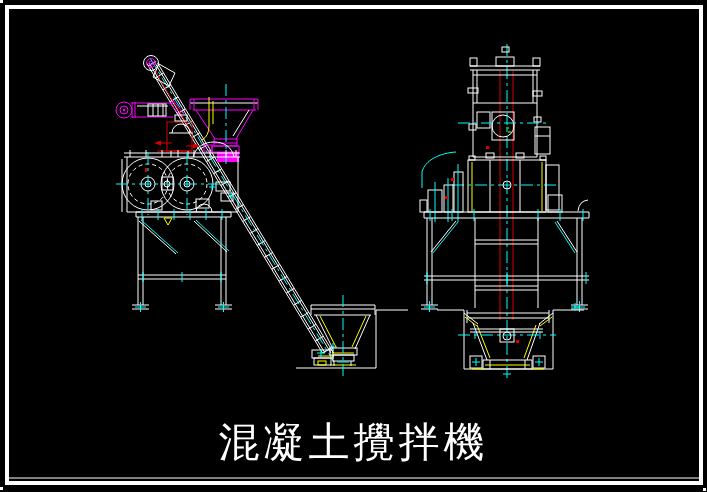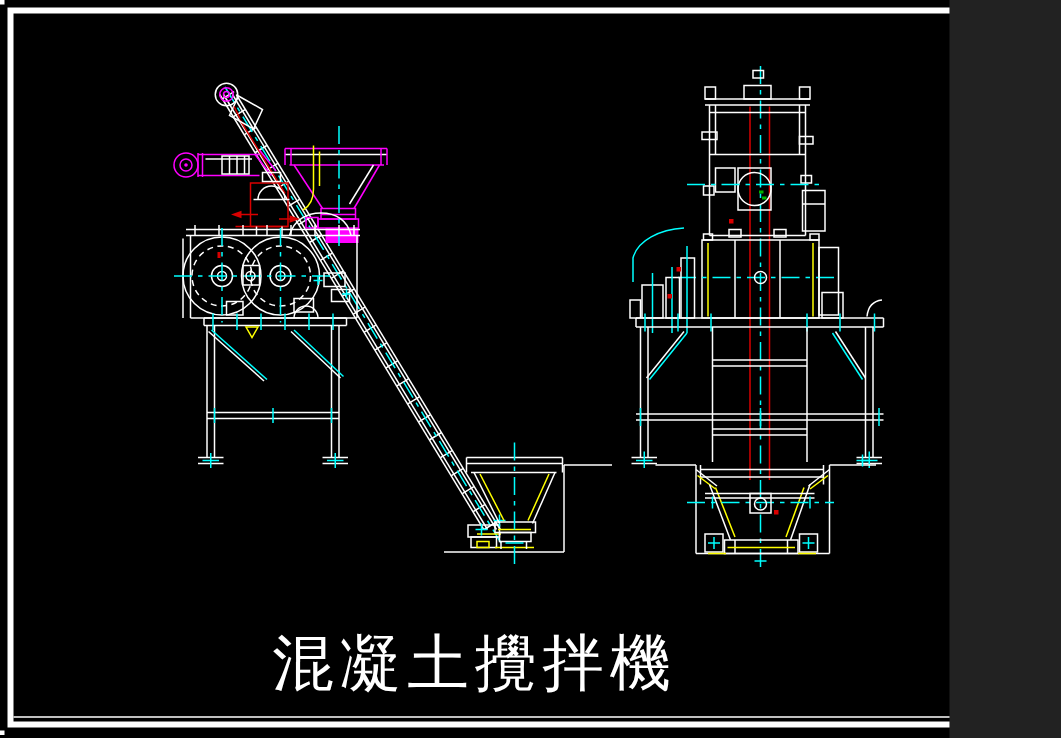--- a/index.html
+++ b/index.html
@@ -1,18 +1,18 @@
 <!DOCTYPE html>
 <html style="--c-background: #000000; --c-line: #ffffff; --c-magenta: #ff00ff; --c-red: #d90000; --c-cyan: #00ffff; --c-yellow: #ffff00; --c-green: #00b400;"><head>
 <meta charset="utf-8">
 <style>
   html,body{margin:0;padding:0;background:#222;}
   .canvas{
     position:relative;
-    width:633px;height:492px;
+    width:707px;height:492px;
     background:var(--c-background,#000);
     overflow:hidden;
     font-family:"DejaVu Sans","Liberation Sans",sans-serif;
   }
   svg{position:absolute;left:0;top:0;display:block;}
   
   .ln{fill:none;stroke-width:1;}
   .w{stroke:var(--c-line,#ffffff);}
   .m{stroke:var(--c-magenta,#ff00ff);}
   .r{stroke:var(--c-red,#d90000);}

